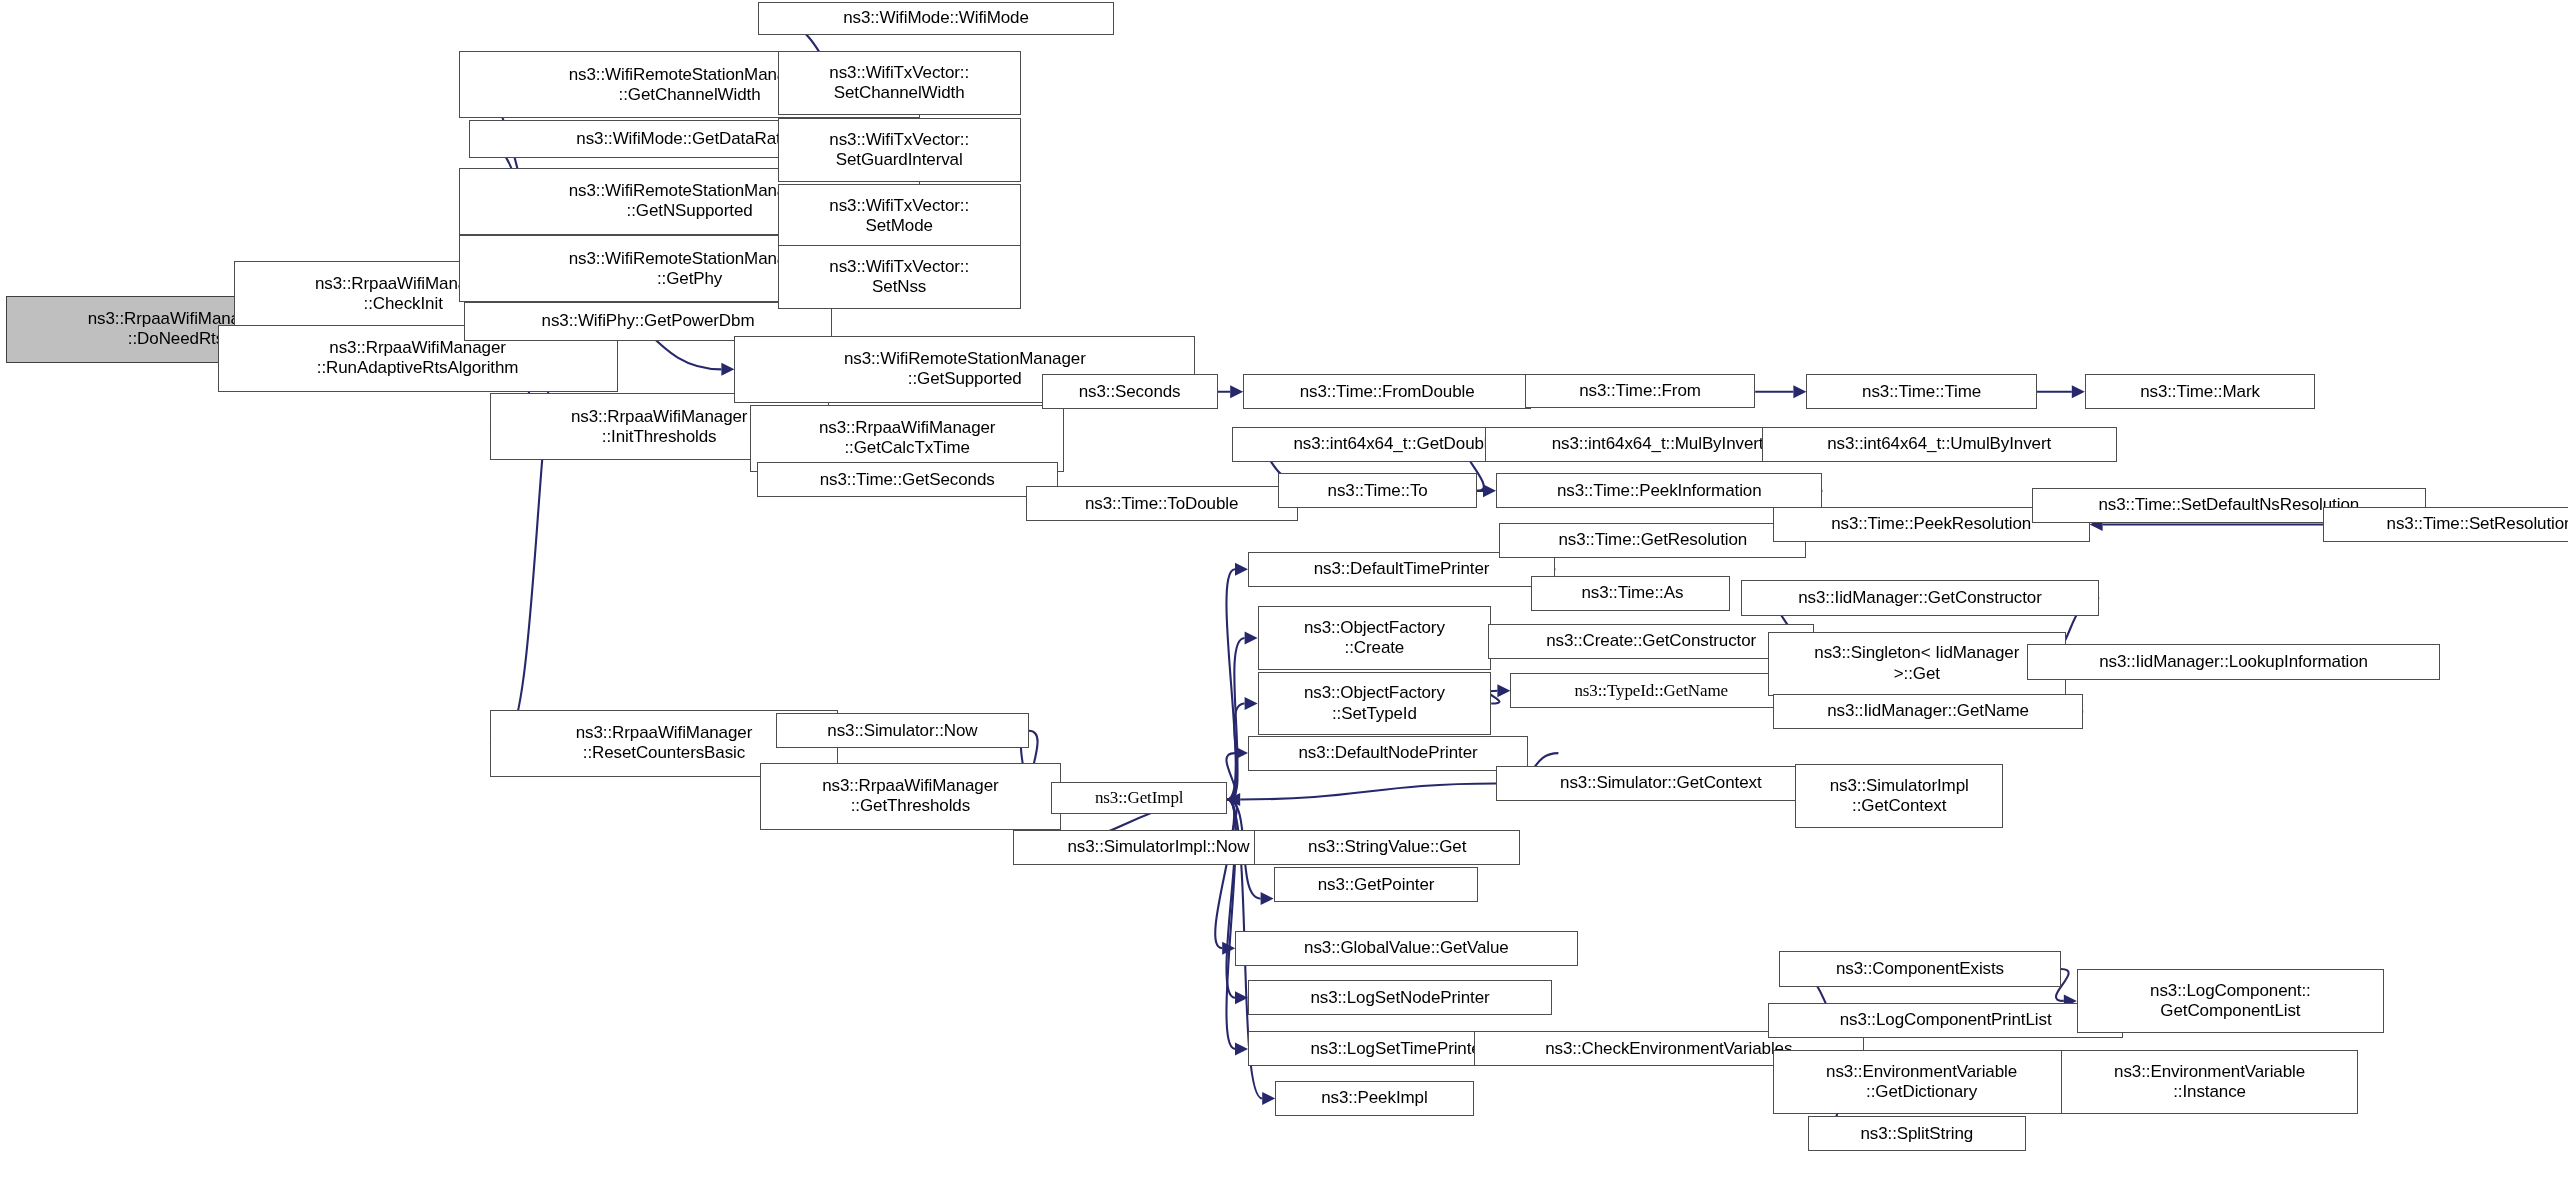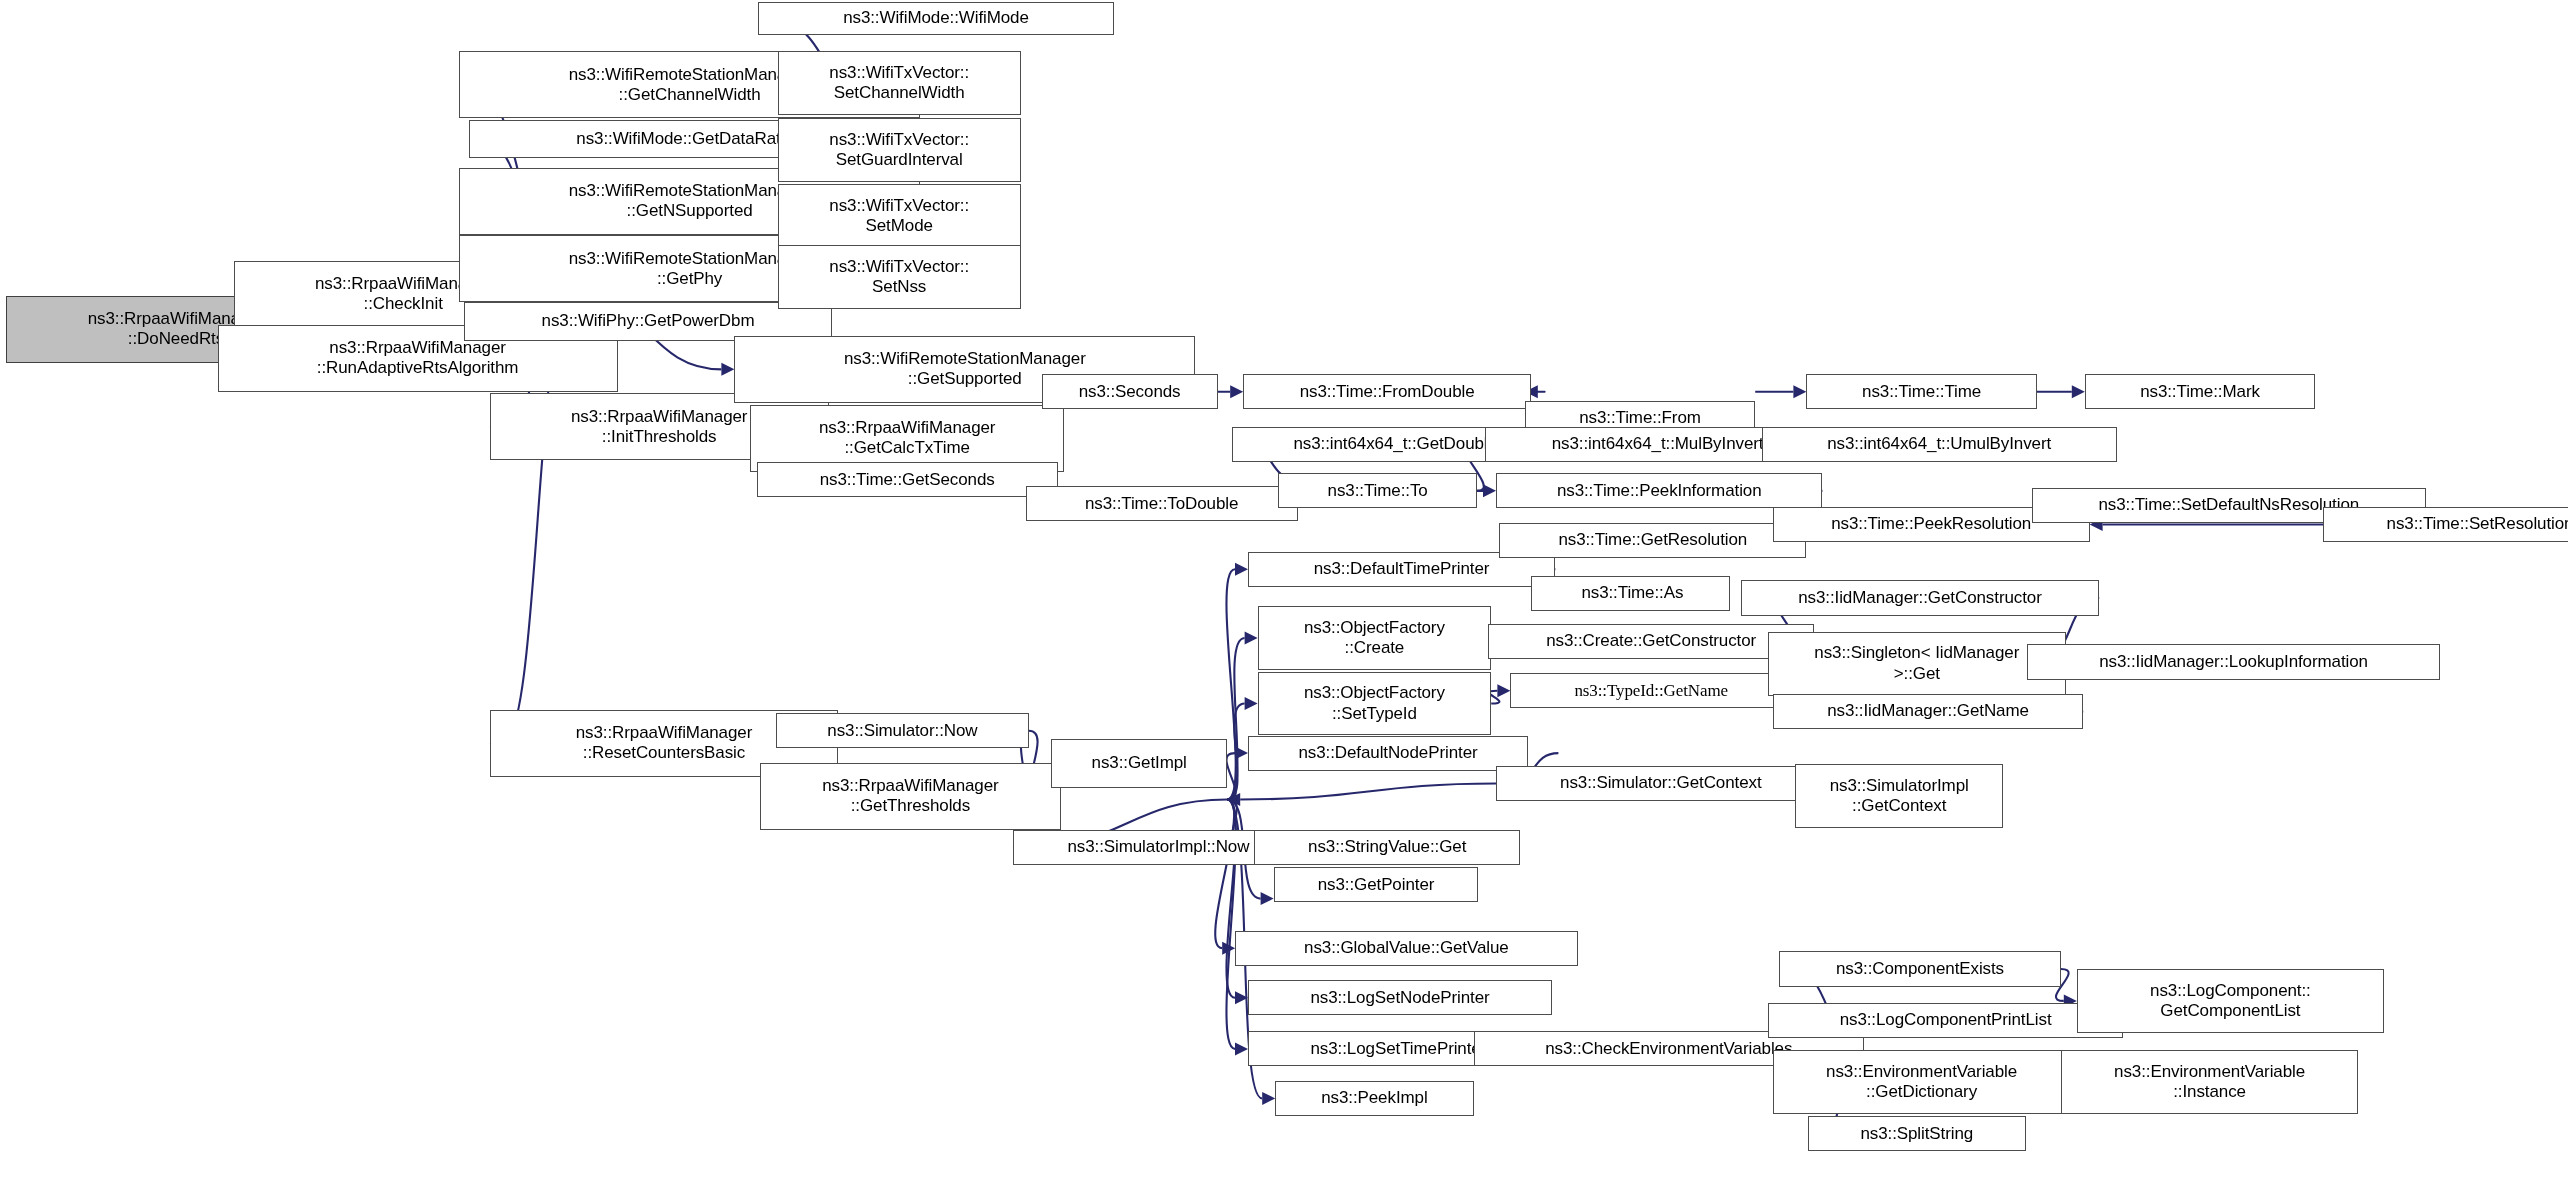--- a/index.html
+++ b/index.html
@@ -233,37 +233,37 @@
 ::GetSupported</div>
       <div class="node-box" style="left: 750.4px; top: 404.526px; width: 313.6px; height: 67.1545px;">ns3::RrpaaWifiManager
 ::GetCalcTxTime</div>
       <div class="node-box" style="left: 756.8px; top: 462.087px; width: 300.8px; height: 35.1762px;">ns3::Time::GetSeconds</div>
       <div class="node-box" style="left: 760px; top: 762.683px; width: 300.8px; height: 67.1545px;">ns3::RrpaaWifiManager
 ::GetThresholds</div>
       <div class="node-box" style="left: 776px; top: 713.117px; width: 252.8px; height: 35.1762px;">ns3::Simulator::Now</div>
       <div class="node-box" style="left: 1041.6px; top: 374.146px; width: 176px; height: 35.1762px;">ns3::Seconds</div>
       <div class="node-box" style="left: 1025.6px; top: 462.087px; width: 272px; height: 35.1762px; margin-top: 24px;">ns3::Time::ToDouble</div>
       <div class="node-box" style="left: 1012.8px; top: 829.837px; width: 291.2px; height: 35.1762px;">ns3::SimulatorImpl::Now</div>
-      <div class="node-box" style="left: 1051.2px; top: 739px; width: 176px; height: 49px;">ns3::GetImpl</div>
+      <div class="node-box" style="left: 1051.2px; top: 782px; width: 176px; height: 32px; font-family: Liberation Serif, serif;">ns3::GetImpl</div>
       <div class="node-box" style="left: 1243.2px; top: 374.146px; width: 288px; height: 35.1762px;">ns3::Time::FromDouble</div>
       <div class="node-box" style="left: 1232px; top: 426.911px; width: 326.4px; height: 35.1762px;">ns3::int64x64_t::GetDouble</div>
       <div class="node-box" style="left: 1278.4px; top: 473.279px; width: 198.4px; height: 35.1762px;">ns3::Time::To</div>
       <div class="node-box" style="left: 1248px; top: 551.626px; width: 307.2px; height: 35.1762px;">ns3::DefaultTimePrinter</div>
       <div class="node-box" style="left: 1257.6px; top: 605.989px; width: 233.6px; height: 63.9566px;">ns3::ObjectFactory
 ::Create</div>
       <div class="node-box" style="left: 1257.6px; top: 671.545px; width: 233.6px; height: 63.9566px;">ns3::ObjectFactory
 ::SetTypeId</div>
       <div class="node-box" style="left: 1248px; top: 735.501px; width: 280px; height: 35.1762px; text-align: right;">ns3::DefaultNodePrinter</div>
       <div class="node-box" style="left: 1254.4px; top: 829.837px; width: 265.6px; height: 35.1762px;">ns3::StringValue::Get</div>
       <div class="node-box" style="left: 1273.6px; top: 867px; width: 204.8px; height: 35.1762px;">ns3::GetPointer</div>
       <div class="node-box" style="left: 1235.2px; top: 930.569px; width: 342.4px; height: 35.1762px;">ns3::GlobalValue::GetValue</div>
       <div class="node-box" style="left: 1248px; top: 980.136px; width: 304px; height: 35.1762px;">ns3::LogSetNodePrinter</div>
       <div class="node-box" style="left: 1248px; top: 1031.3px; width: 300.8px; height: 35.1762px;">ns3::LogSetTimePrinter</div>
       <div class="node-box" style="left: 1275.2px; top: 1080.87px; width: 198.4px; height: 35.1762px;">ns3::PeekImpl</div>
-      <div class="node-box" style="left: 1524.8px; top: 374.146px; width: 230.4px; height: 34px; margin-top: 27px;">ns3::Time::From</div>
+      <div class="node-box" style="left: 1524.8px; top: 374.146px; width: 230.4px; height: 34px;">ns3::Time::From</div>
       <div class="node-box" style="left: 1484.8px; top: 426.911px; width: 345.6px; height: 35.1762px;">ns3::int64x64_t::MulByInvert</div>
       <div class="node-box" style="left: 1496px; top: 473.279px; width: 326.4px; height: 35.1762px;">ns3::Time::PeekInformation</div>
       <div class="node-box" style="left: 1499.2px; top: 522.846px; width: 307.2px; height: 35.1762px;">ns3::Time::GetResolution</div>
       <div class="node-box" style="left: 1531.2px; top: 575.61px; width: 198.4px; height: 35.1762px; padding-left: 8px;">ns3::Time::As</div>
       <div class="node-box" style="left: 1488px; top: 623.577px; width: 326.4px; height: 35.1762px;">ns3::Create::GetConstructor</div>
       <div class="node-box" style="left: 1510.4px; top: 673.144px; width: 281.6px; height: 35.1762px; font-family: Liberation Serif, serif;">ns3::TypeId::GetName</div>
       <div class="node-box" style="left: 1496px; top: 765.881px; width: 329.6px; height: 35.1762px;">ns3::Simulator::GetContext</div>
       <div class="node-box" style="left: 1473.6px; top: 1031.3px; width: 390.4px; height: 35.1762px;">ns3::CheckEnvironmentVariables</div>
       <div class="node-box" style="left: 1806.4px; top: 374.146px; width: 230.4px; height: 35.1762px;">ns3::Time::Time</div>
       <div class="node-box" style="left: 1761.6px; top: 426.911px; width: 355.2px; height: 35.1762px;">ns3::int64x64_t::UmulByInvert</div>

